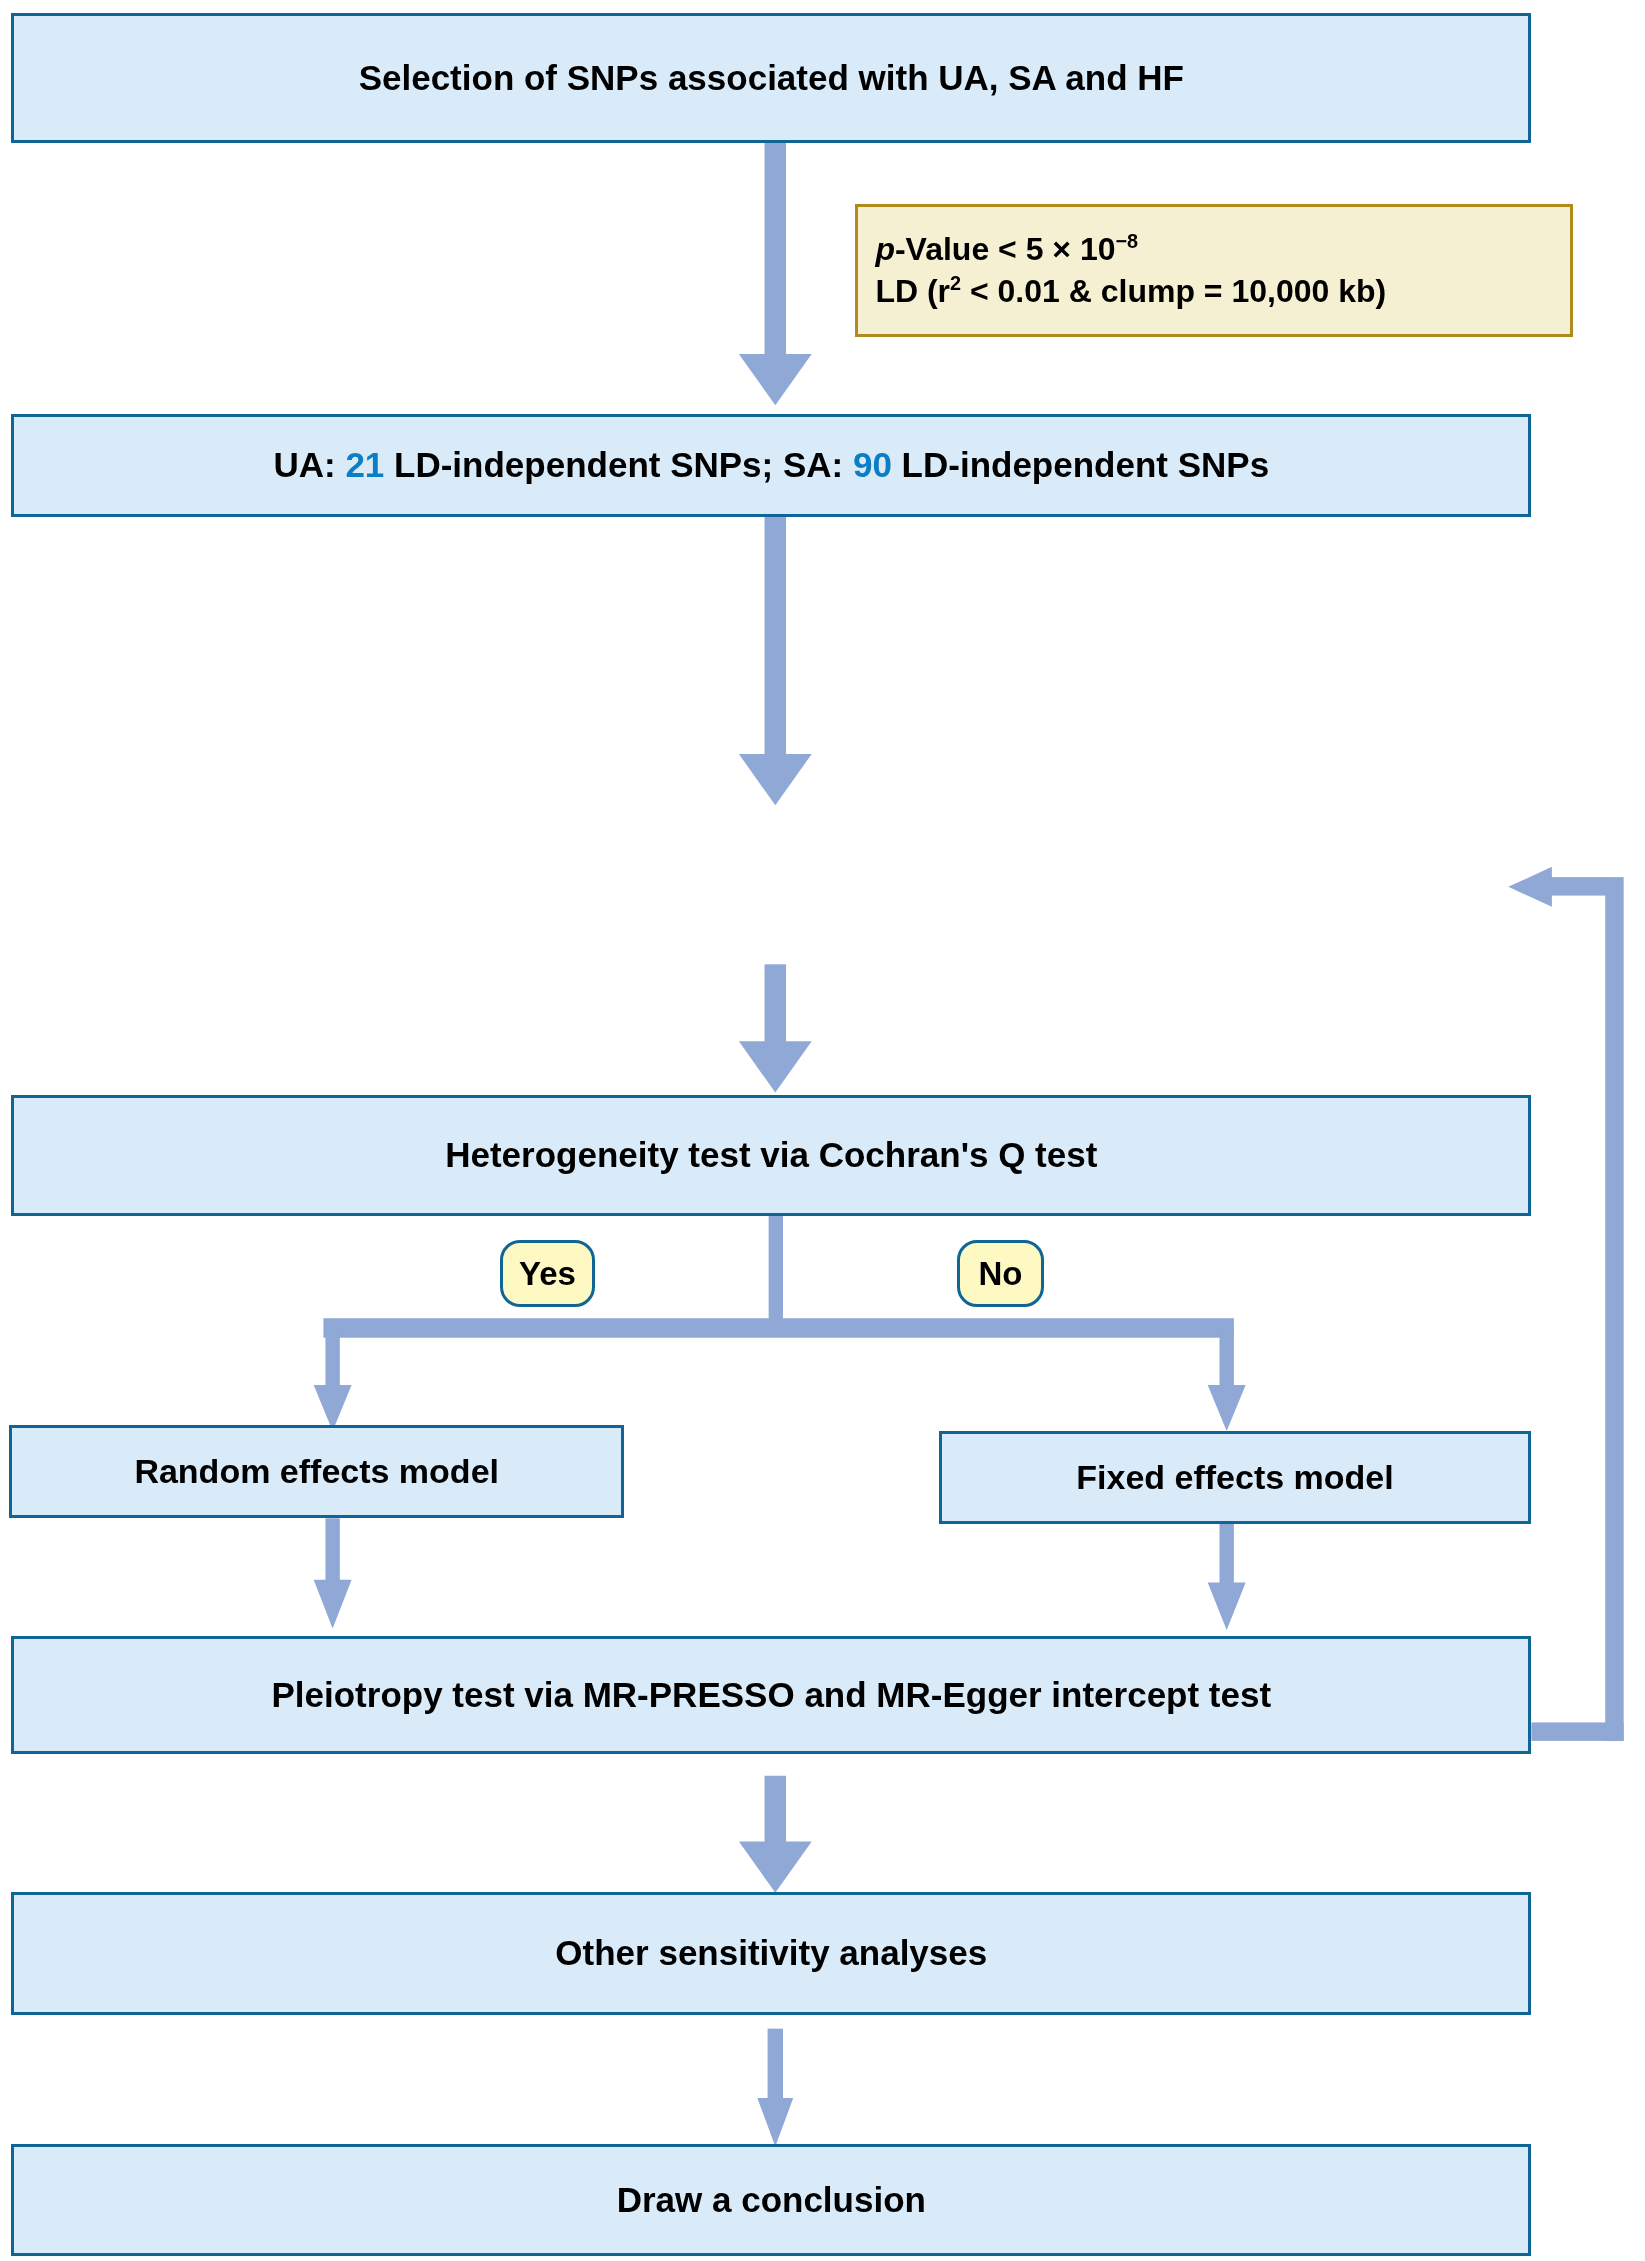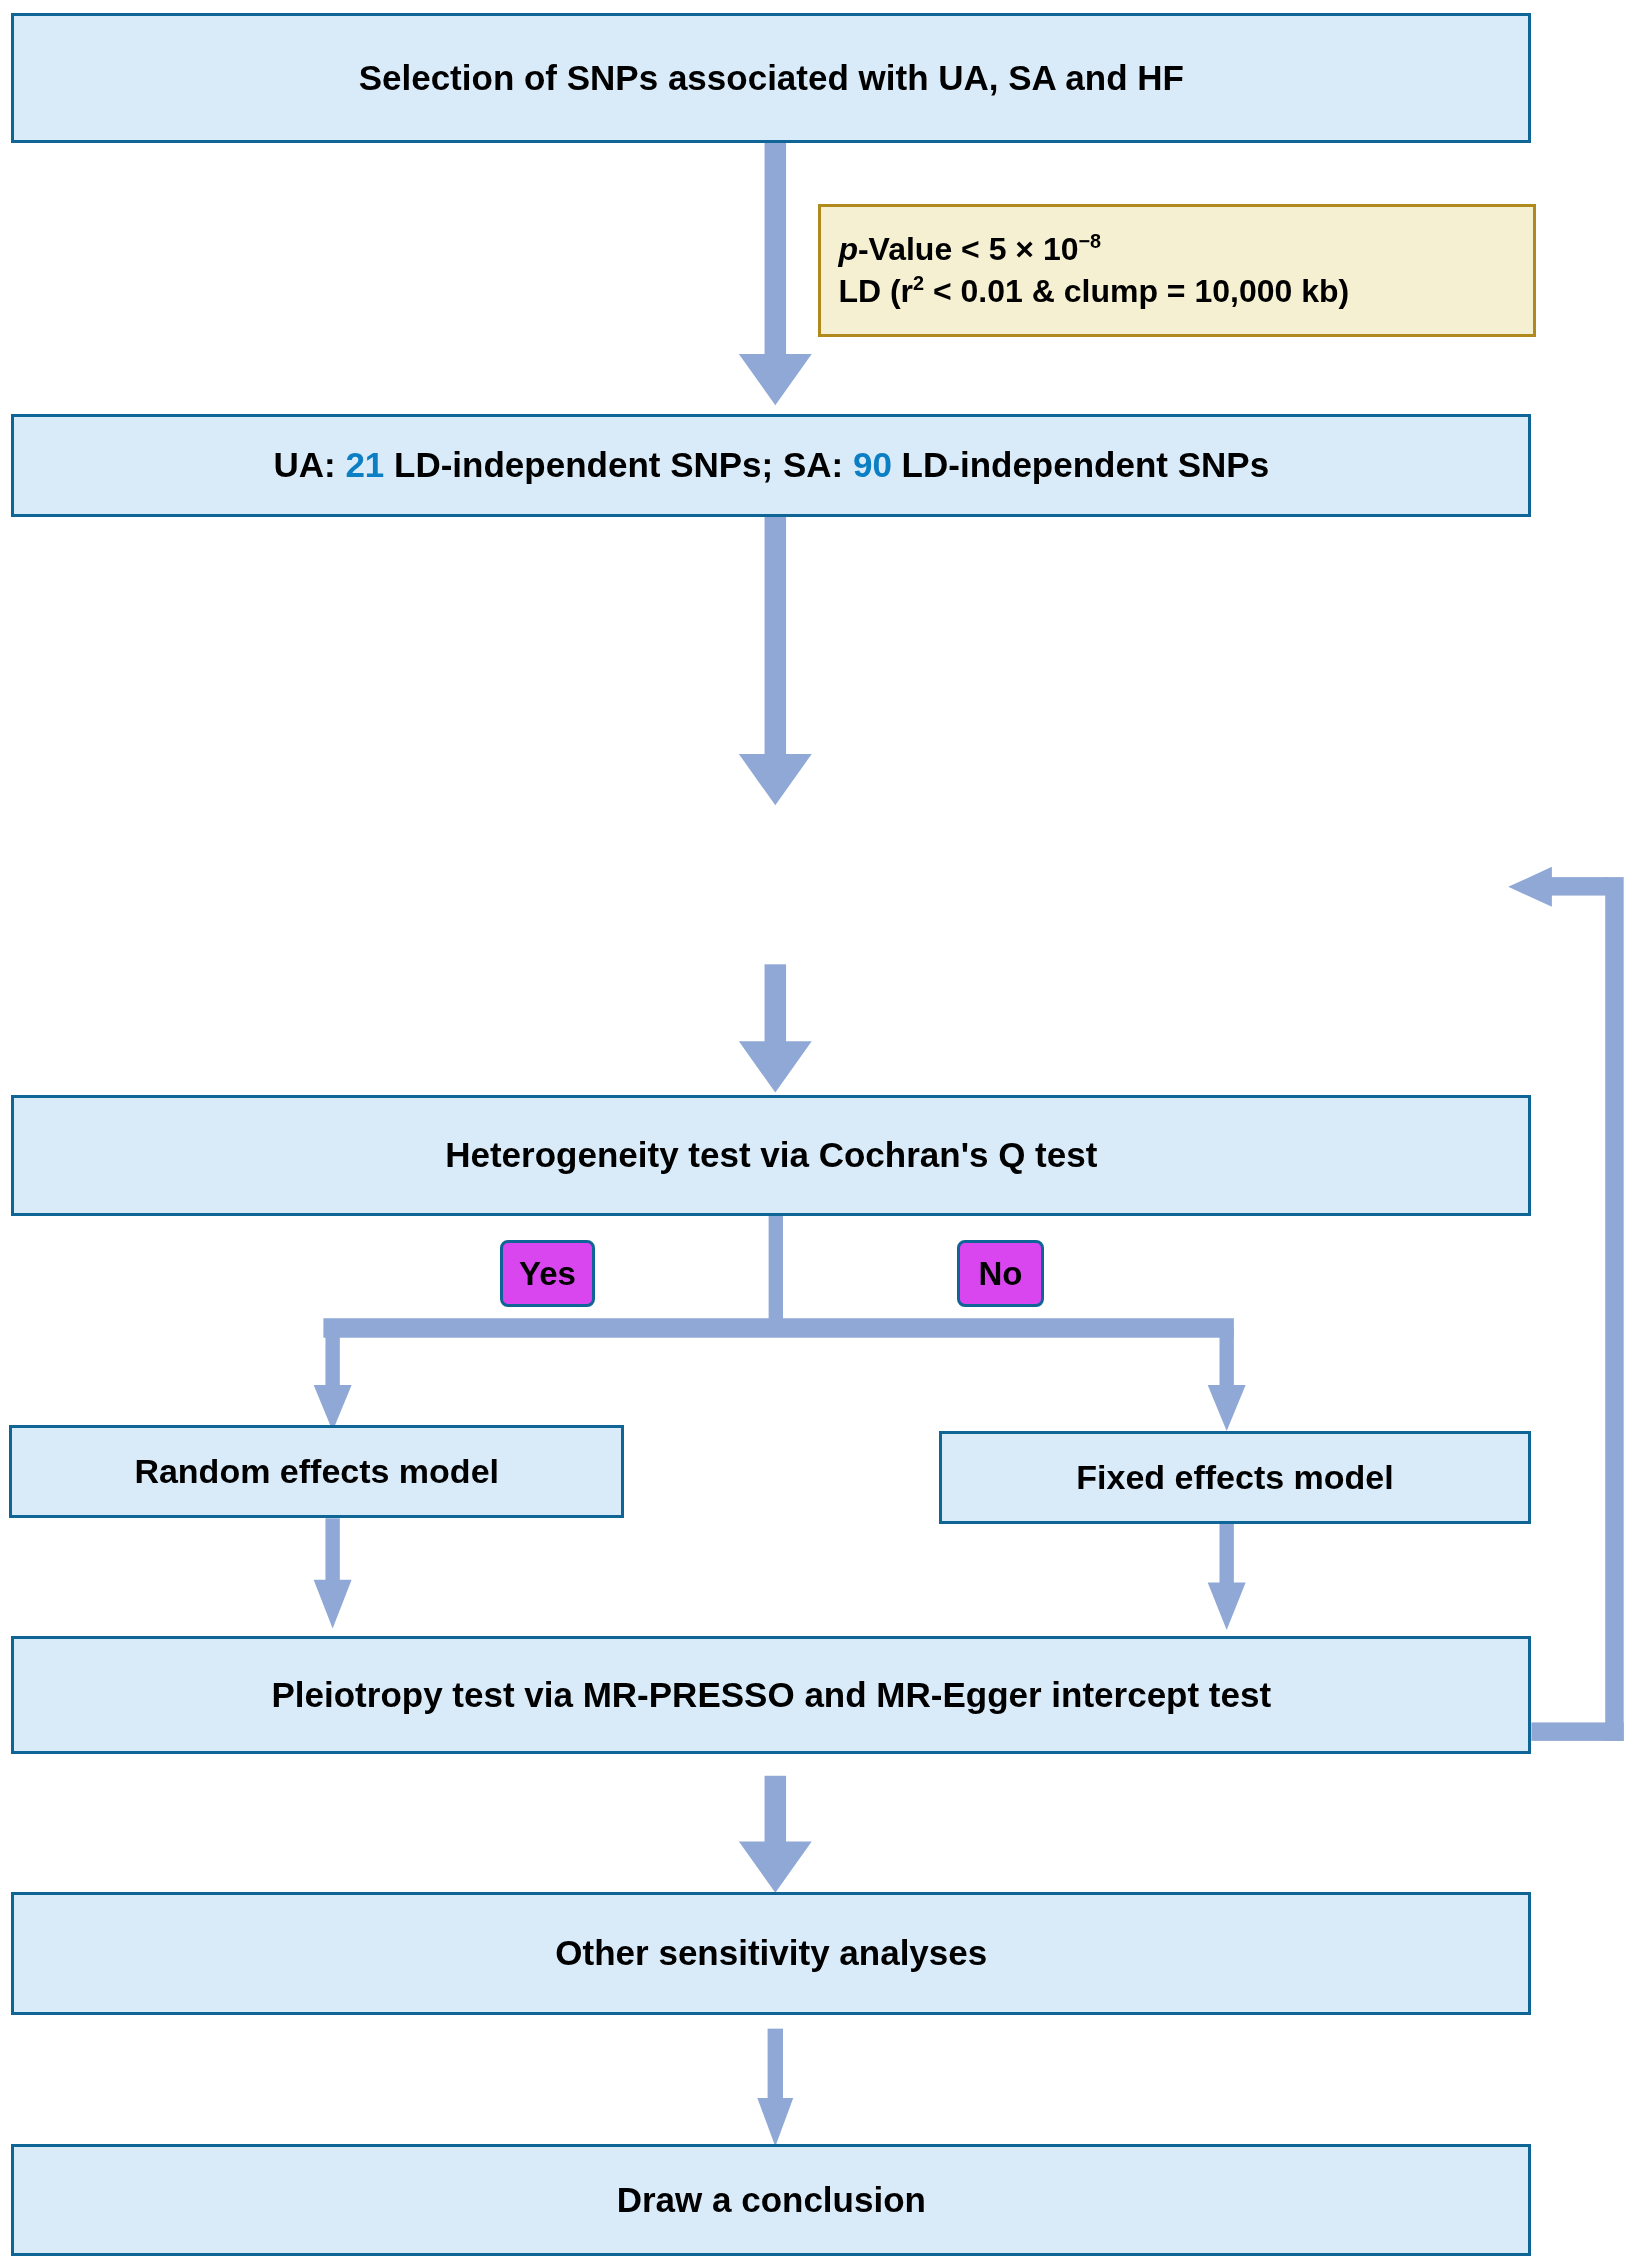--- a/index.html
+++ b/index.html
@@ -41,28 +41,29 @@
     background: #F5F0D2;
     border: 3.6px solid #B08A1C;
     display: flex;
     align-items: center;
     justify-content: flex-start;
     text-align: left;
     color: #000000;
     font-weight: bold;
     line-height: 1.30;
     padding: 5.1px 17.4px;
+    margin-left: 37px;
   }
   
   .pill {
     position: absolute;
     box-sizing: border-box;
-    background: #d946ef;
+    background: #fef9c3;
     border: 3.6px solid #0E6596;
-    border-radius: 8px;
+    border-radius: 20px;
     display: flex;
     align-items: center;
     justify-content: center;
     color: #000000;
     font-weight: bold;
     z-index: 5;
   }
   
   #connectors {
     position: absolute;

